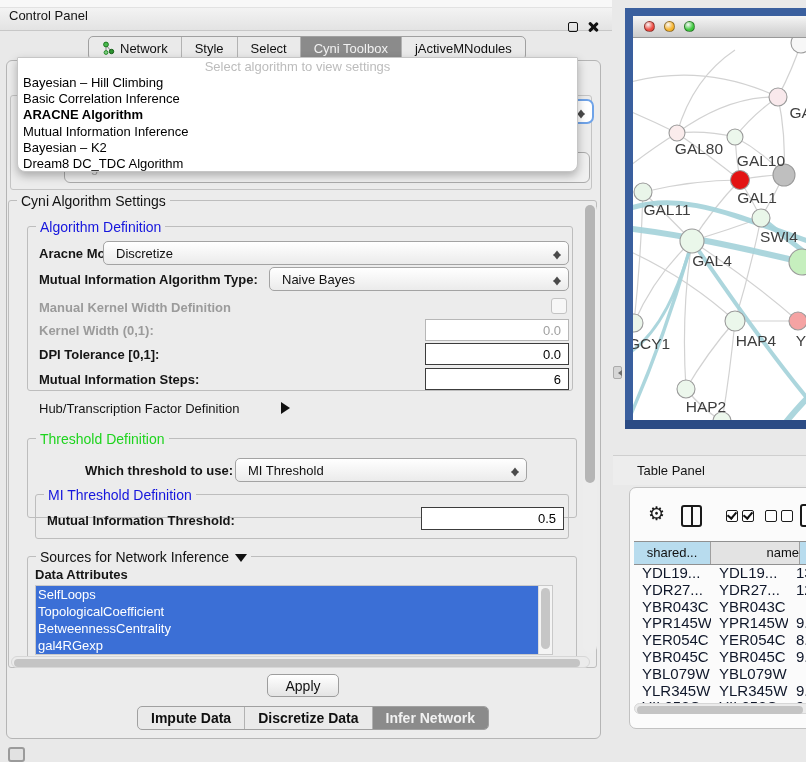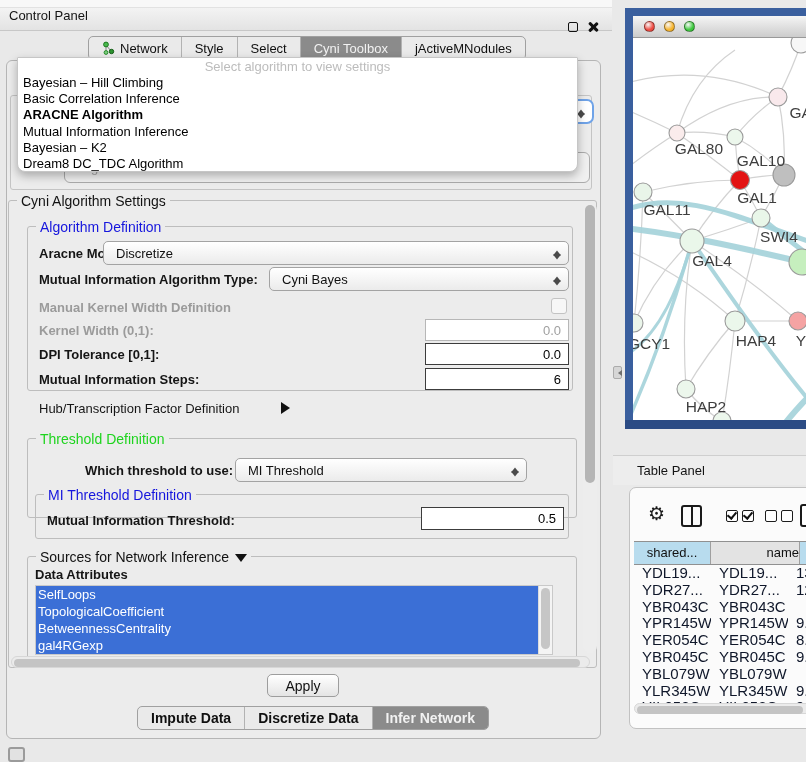--- a/index.html
+++ b/index.html
@@ -181,21 +181,21 @@
     <div class="abs fieldset" style="left:18px;top:25px;width:546px;height:165px">
       <span class="legend leg-blue">Algorithm Definition</span>
     </div>
     <div class="lbl" style="left:30px;top:45px">Aracne Mode:</div>
     <div class="combo" style="left:94px;top:40px;width:466px;height:24px">
       <span>Discretize</span>
       <span class="spin"></span>
     </div>
     <div class="lbl" style="left:30px;top:71px">Mutual Information Algorithm Type:</div>
     <div class="combo" style="left:260px;top:66px;width:300px;height:24px">
-      <span>Cyni Bayes</span>
+      <span>Naive Bayes</span>
       <span class="spin"></span>
     </div>
     <div class="lbl dis" style="left:30px;top:99px">Manual Kernel Width Definition</div>
     <div class="checkbox" style="left:542px;top:97px"></div>
     <div class="lbl dis" style="left:30px;top:122px">Kernel Width (0,1):</div>
     <div class="tinput dis" style="left:416px;top:118px;width:144px;height:22px">
       <span>0.0</span>
     </div>
     <div class="lbl" style="left:30px;top:146px">DPI Tolerance [0,1]:</div>
     <div class="tinput en" style="left:416px;top:142px;width:144px;height:22px">

